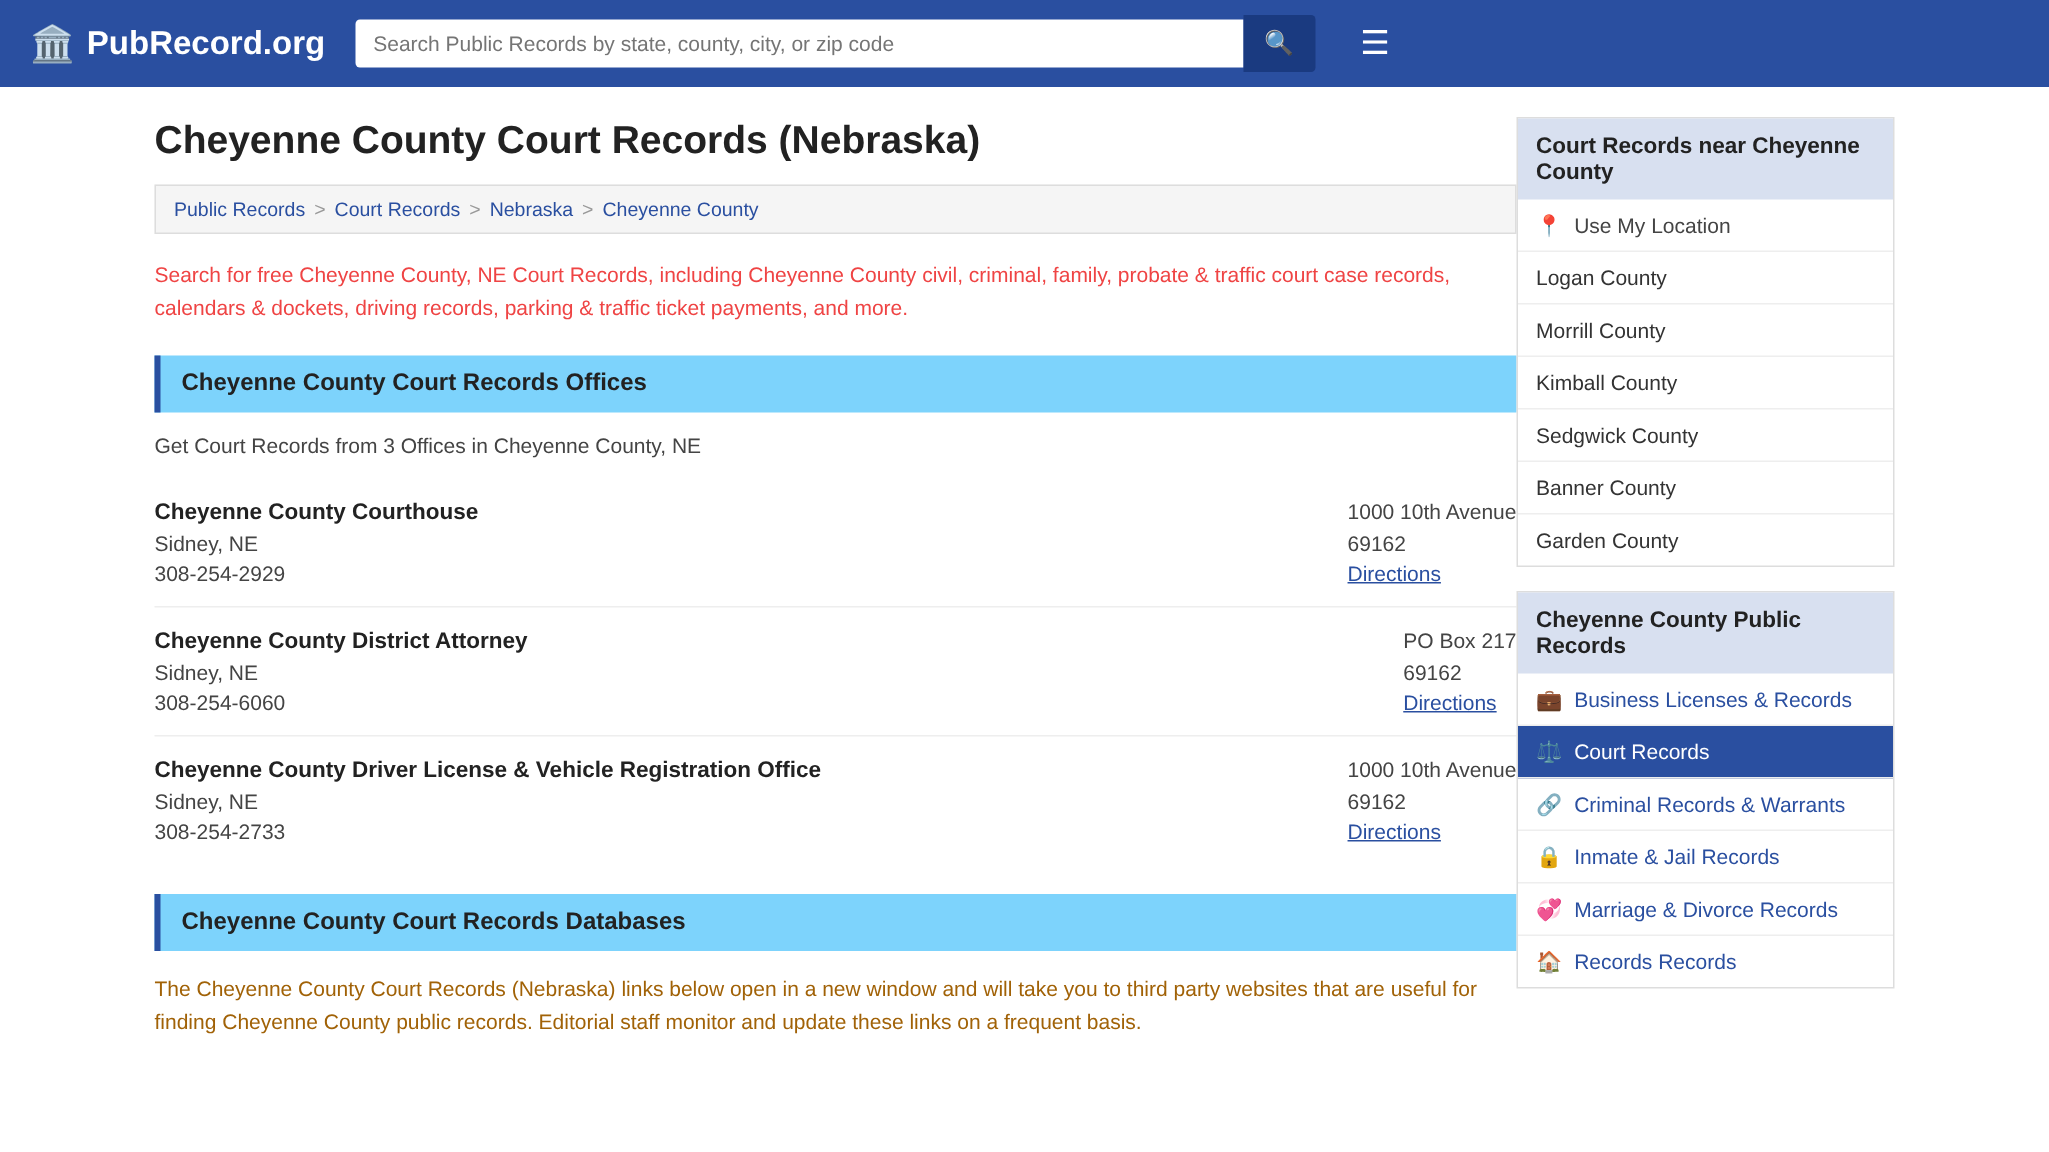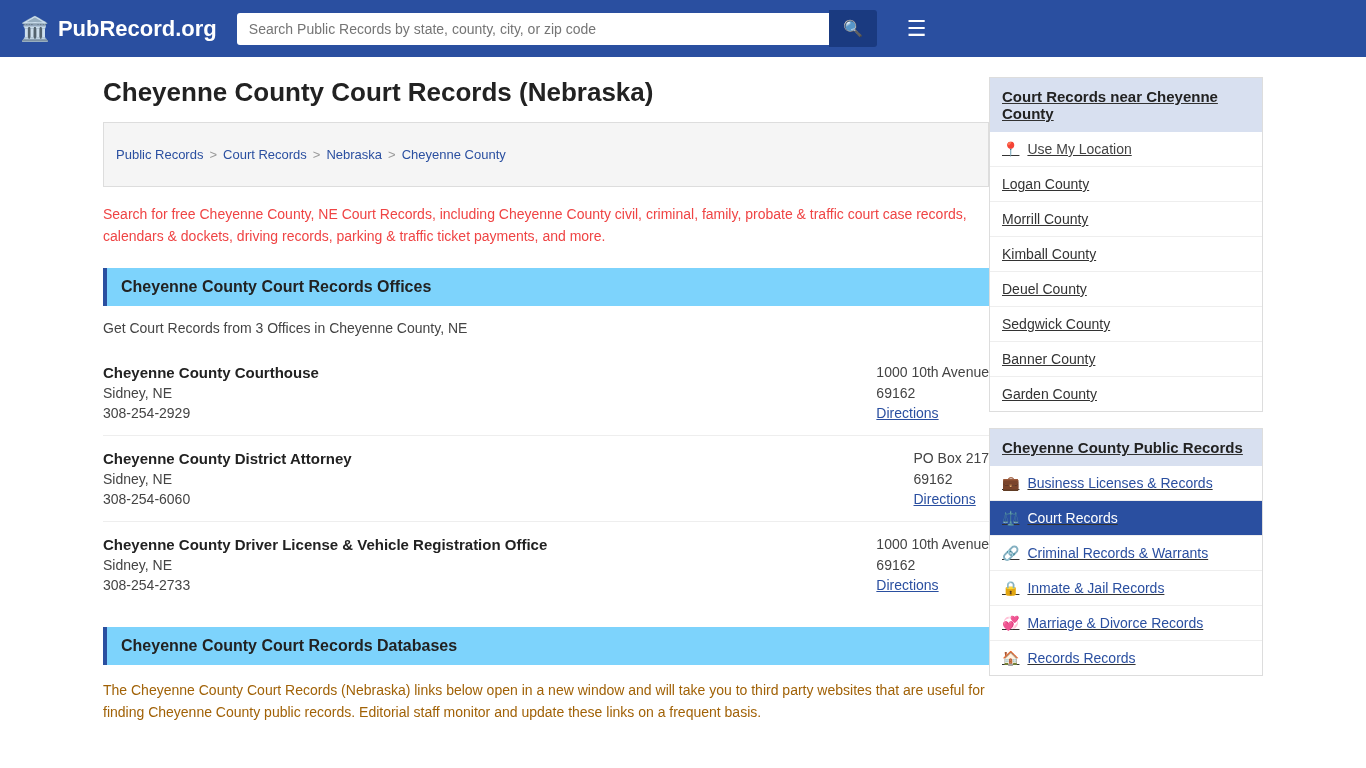--- a/index.html
+++ b/index.html
@@ -62,38 +62,37 @@
       max-width: 1200px;
       margin: 0 auto;
       padding: 20px 20px;
       display: flex;
     }
     .main-content {
       flex: 1;
       min-width: 0;
     }
     .sidebar {
-      width: 274px;
+      width: 252px;
       flex-shrink: 0;
-      text-decoration: underline;
     }
 
     
     .page-title {
       font-size: 26px;
       font-weight: bold;
       color: #222;
       margin-bottom: 14px;
     }
 
     
     .breadcrumb {
       background: #f5f5f5;
       border: 1px solid #ddd;
-      padding: 24px 12px;
+      padding: 8px 12px;
       font-size: 13px;
       color: #555;
       margin-bottom: 16px;
       display: flex;
       align-items: center;
       gap: 6px;
       flex-wrap: wrap;
     }
     .breadcrumb a {
       color: #2a4fa0;
@@ -357,23 +356,20 @@
       <a href="#" class="sidebar-item county-link">
         <span>Logan County</span>
       </a>
       <a href="#" class="sidebar-item county-link">
         <span>Morrill County</span>
       </a>
       <a href="#" class="sidebar-item county-link">
         <span>Kimball County</span>
       </a>
       <a href="#" class="sidebar-item county-link">
-        <span>Deuel County</span>
-      </a>
-      <a href="#" class="sidebar-item county-link">
         <span>Sedgwick County</span>
       </a>
       <a href="#" class="sidebar-item county-link">
         <span>Banner County</span>
       </a>
       <a href="#" class="sidebar-item county-link">
         <span>Garden County</span>
       </a>
     </div>
 

